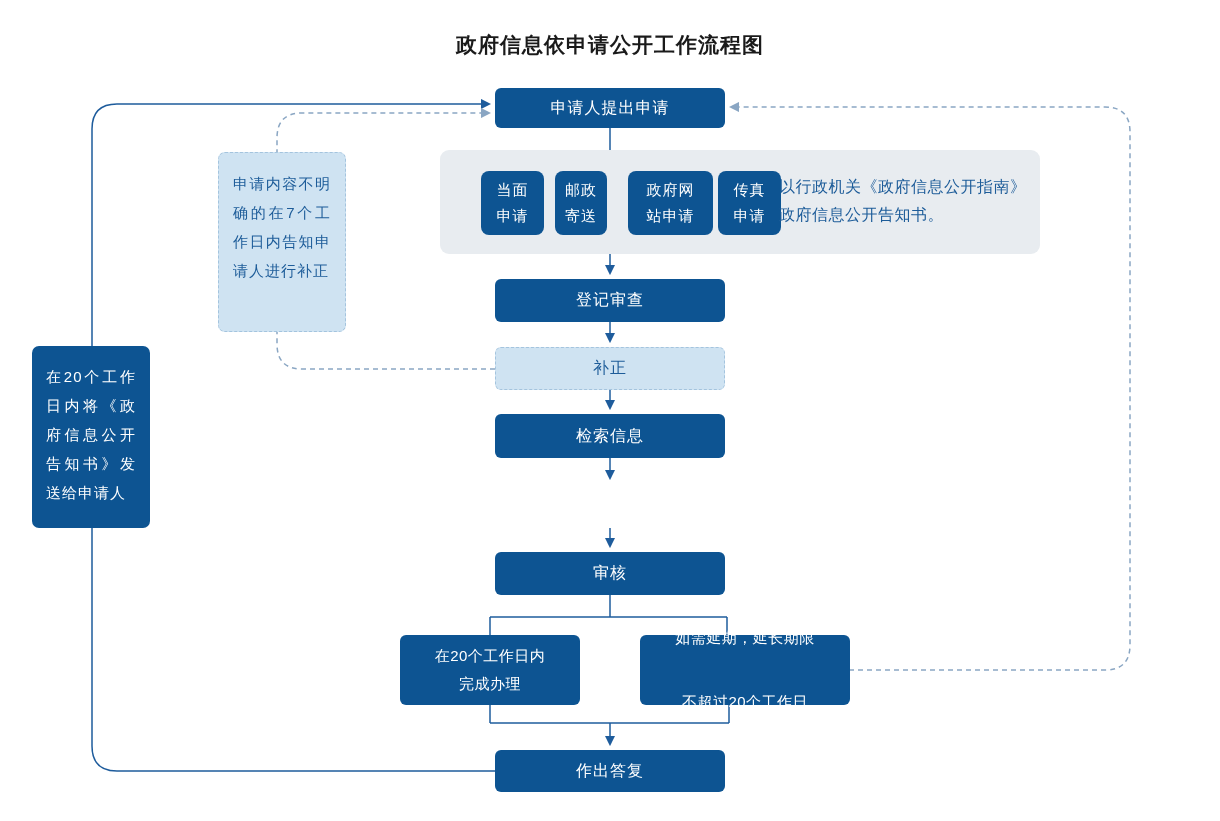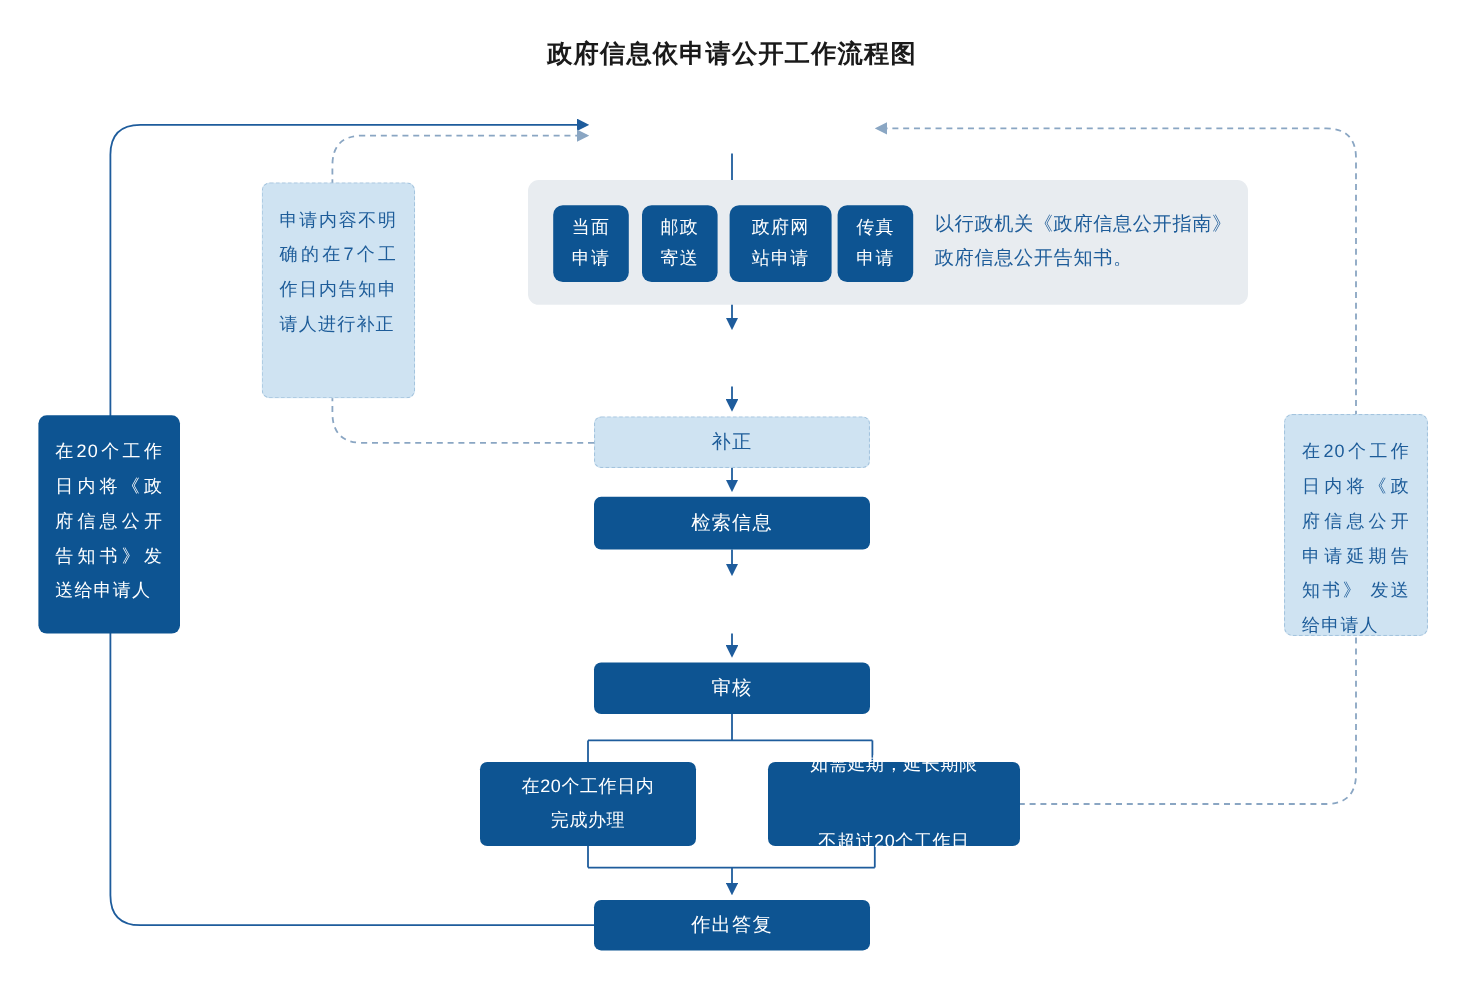--- a/index.html
+++ b/index.html
@@ -21,21 +21,21 @@
   .ln{stroke:var(--solid-line);stroke-width:1.5;fill:none;}
   .ln-d{stroke:var(--dashed-line);stroke-width:1.5;fill:none;stroke-dasharray:5 4;}
   .box{position:absolute;display:flex;align-items:center;justify-content:center;
        text-align:center;}
   .dark{background:var(--dark-fill);color:#ffffff;border-radius:6px;
         font-size:16px;letter-spacing:1px;}
   .light{background:var(--light-fill);color:var(--light-text);
          border:1px dashed var(--light-border);border-radius:6px;
          font-size:16px;letter-spacing:1px;}
   .panel{position:absolute;background:var(--panel-fill);border-radius:9px;}
-  .chan{border-radius:8px;font-size:15px;line-height:1.75;letter-spacing:1px;}
+  .chan{border-radius:8px;font-size:15px;line-height:1.75;letter-spacing:1px;margin-left:20px;}
   .chan span{display:block;}
   .note{position:absolute;color:var(--light-text);font-size:16px;line-height:28px;
         letter-spacing:0.5px;}
   .note span{display:block;font-family:Liberation Mono, monospace;}
   .side{position:absolute;border-radius:7px;font-size:15px;line-height:29px;
         padding:16px 14px;text-align:justify;letter-spacing:1px;}
   .side.darkside{background:var(--dark-fill);color:#ffffff;}
   .side.lightside{background:var(--light-fill);color:var(--light-text);
         border:1px dashed var(--light-border);}
   .branch{flex-direction:column;font-size:15px;line-height:1.9;letter-spacing:0.5px;}
@@ -89,28 +89,31 @@
 
     <path class="ln" d="M495,771 H117 Q92,771 92,746 V129 Q92,104 117,104 H489" marker-end="url(#arrS)"></path>
 
     <path class="ln-d" d="M495,369 H302 Q277,369 277,344 V138 Q277,113 302,113 H489" marker-end="url(#arrD)"></path>
 
     <path class="ln-d" d="M822,670 H1105 Q1130,670 1130,645 V132 Q1130,107 1105,107 H731" marker-end="url(#arrD)"></path>
   </svg>
 
   <div class="panel" style="left:440px;top:150px;width:600px;height:104px;"></div>
 
+  <div class="box dark" style="left:495px;top:88px;width:230px;height:40px;">
+      <span>申请人提出申请</span>
+    </div>
 
   <div class="box dark chan" style="left:461px;top:171px;width:63px;height:64px;">
     <div>
         <span>当面</span>
         <span>申请</span>
       </div>
   </div>
-  <div class="box dark chan" style="left:535px;top:171px;width:63px;height:64px;">
+  <div class="box dark chan" style="left:535px;top:171px;width:52px;height:64px;">
     <div>
         <span>邮政</span>
         <span>寄送</span>
       </div>
   </div>
   <div class="box dark chan" style="left:608px;top:171px;width:85px;height:64px;">
     <div>
         <span>政府网</span>
         <span>站申请</span>
       </div>
@@ -120,20 +123,23 @@
         <span>传真</span>
         <span>申请</span>
       </div>
   </div>
 
   <div class="note" style="left:779px;top:174px;width:260px;">
     <span>以行政机关《政府信息公开指南》</span>
     <span>政府信息公开告知书。</span>
   </div>
 
+  <div class="box dark" style="left:495px;top:279px;width:230px;height:43px;">
+      <span>登记审查</span>
+    </div>
 
   <div class="box light" style="left:495px;top:347px;width:230px;height:43px;">
       <span>补正</span>
     </div>
 
   <div class="box dark" style="left:495px;top:414px;width:230px;height:44px;">
       <span>检索信息</span>
     </div>
 
 
@@ -151,15 +157,14 @@
   </div>
 
   <div class="box dark" style="left:495px;top:750px;width:230px;height:42px;">
       <span>作出答复</span>
     </div>
 
   <div class="side darkside" style="left:32px;top:346px;width:118px;height:182px;"><span>在20个工作日内将《政府信息公开告知书》发送给申请人</span></div>
 
   <div class="side lightside" style="left:218px;top:152px;width:128px;height:180px;"><span>申请内容不明确的在7个工作日内告知申请人进行补正</span></div>
 
-  <div class="side lightside" style="left:1070px;top:345px;width:120px;height:185px;"><span>在20个工作日内将《政府信息公开申请延期告知书》 发送给申请人</span></div>
 
 </div>
 
 </body></html>

